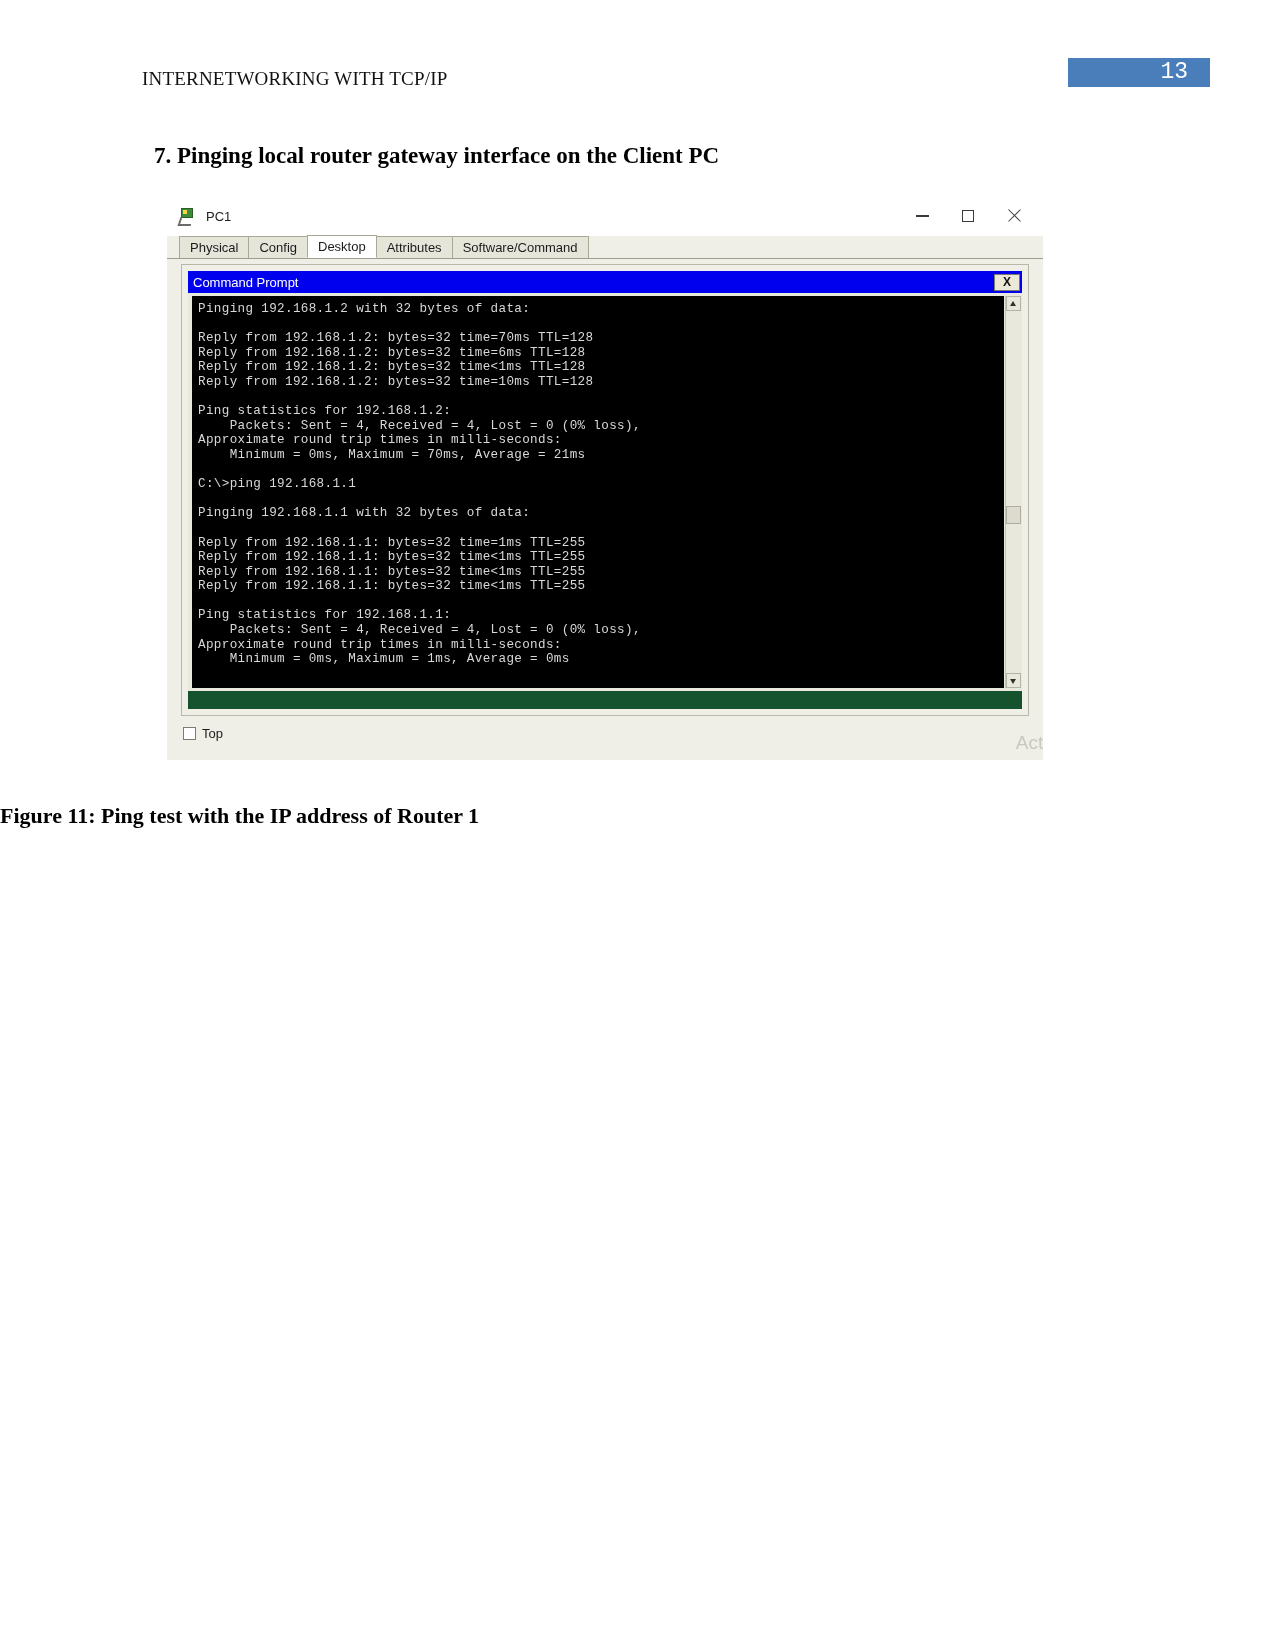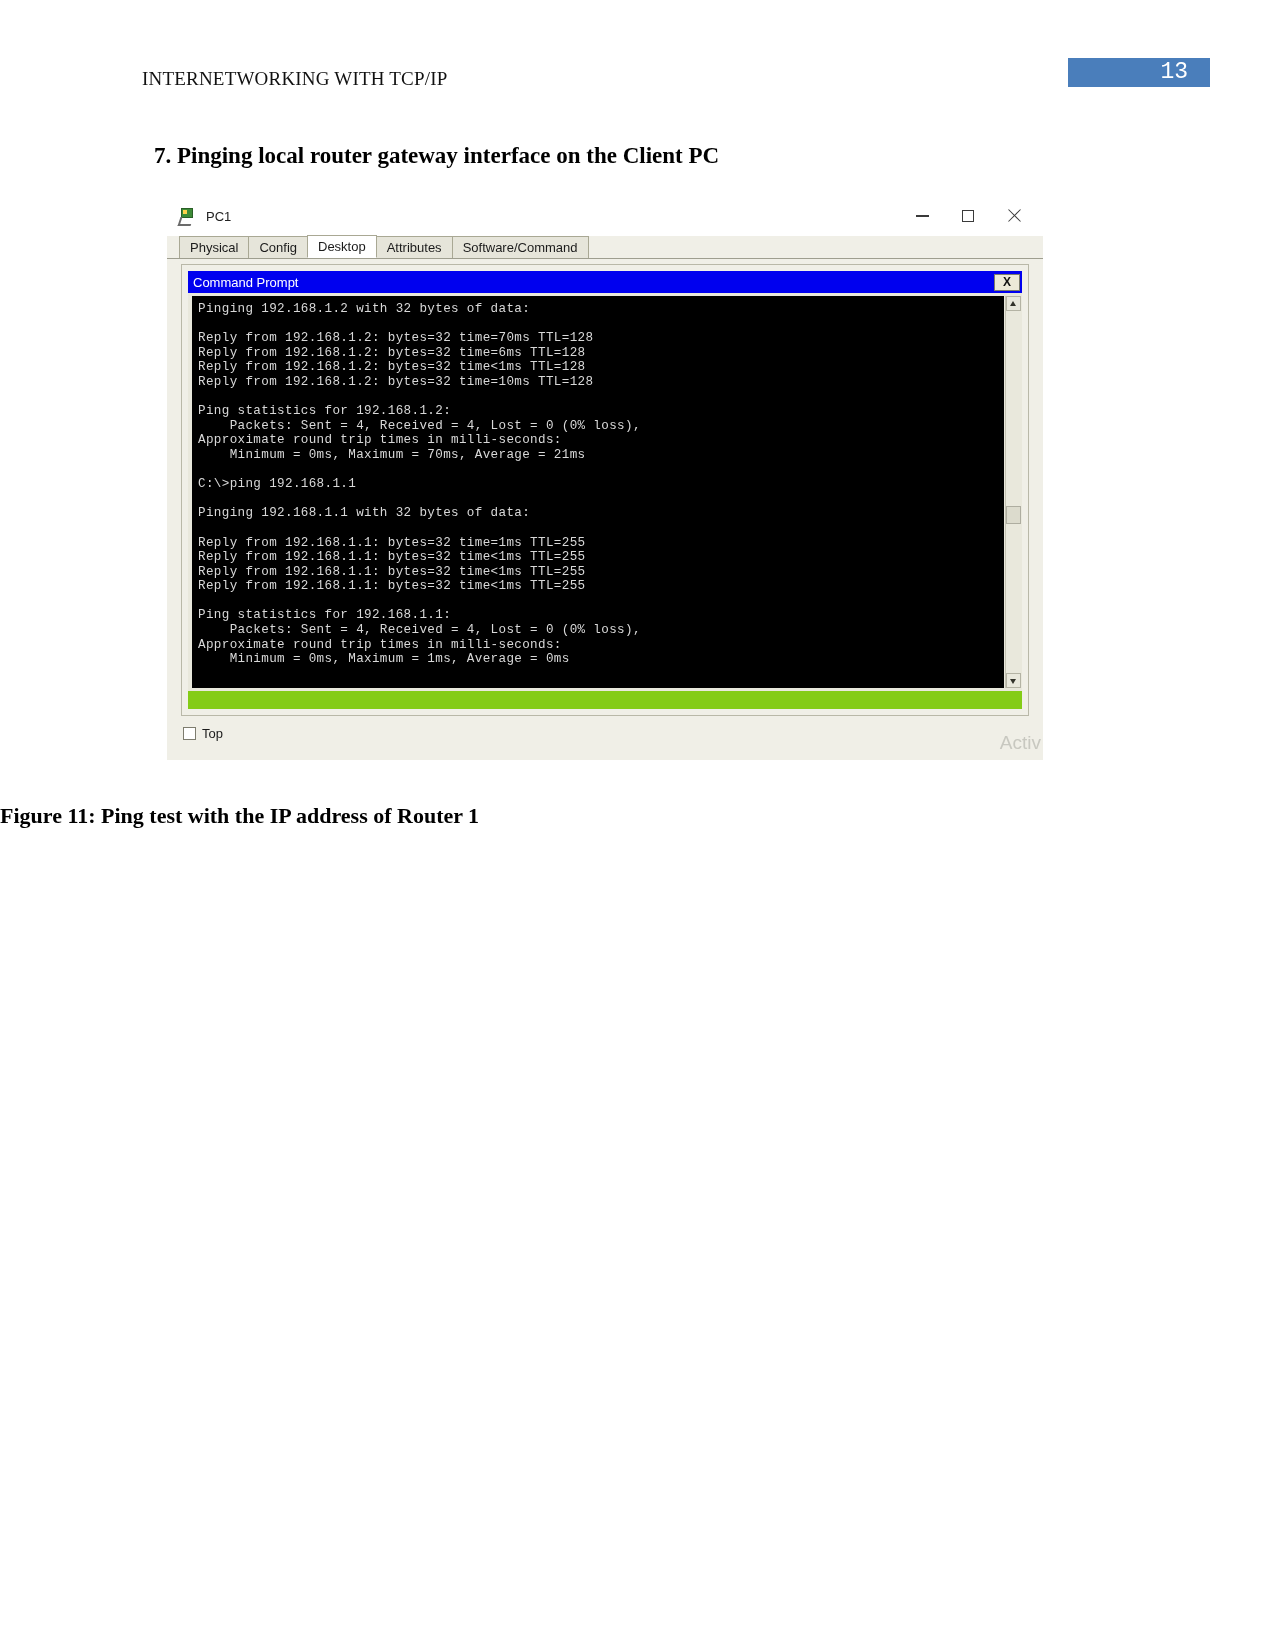--- a/index.html
+++ b/index.html
@@ -203,21 +203,21 @@
     width: 848px;
     height: 452px;
     background: #f0efe7;
     border: 1px solid #b9b8a8;
     box-sizing: border-box;
     padding: 6px;
   }
   .cmd-win {
     width: 100%;
     height: 100%;
-    background: #84cc16;
+    background: #14532d;
     box-sizing: border-box;
   }
   .cmd-titlebar {
     height: 22px;
     background: #0000ef;
     display: flex;
     align-items: center;
     justify-content: space-between;
     padding: 0 2px 0 5px;
     box-sizing: border-box;
@@ -311,20 +311,21 @@
   }
 
   
   .bottom-bar {
     position: absolute;
     left: 0;
     bottom: 0;
     width: 100%;
     height: 42px;
     background: #f0efe7;
+    padding-left: 16px;
   }
   .top-check {
     position: absolute;
     left: 16px;
     top: 8px;
     display: flex;
     align-items: center;
   }
   .chk-box {
     width: 13px;

